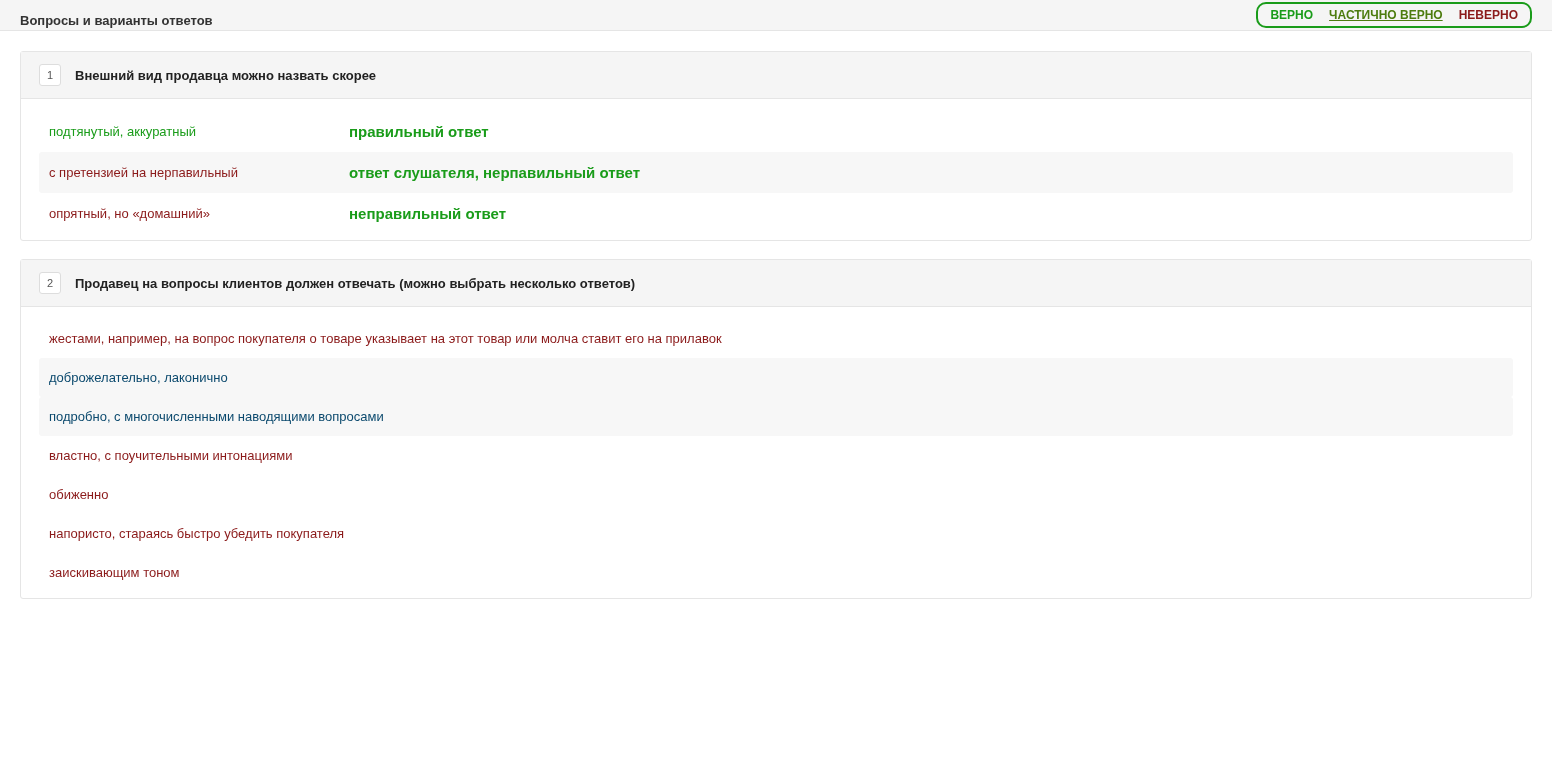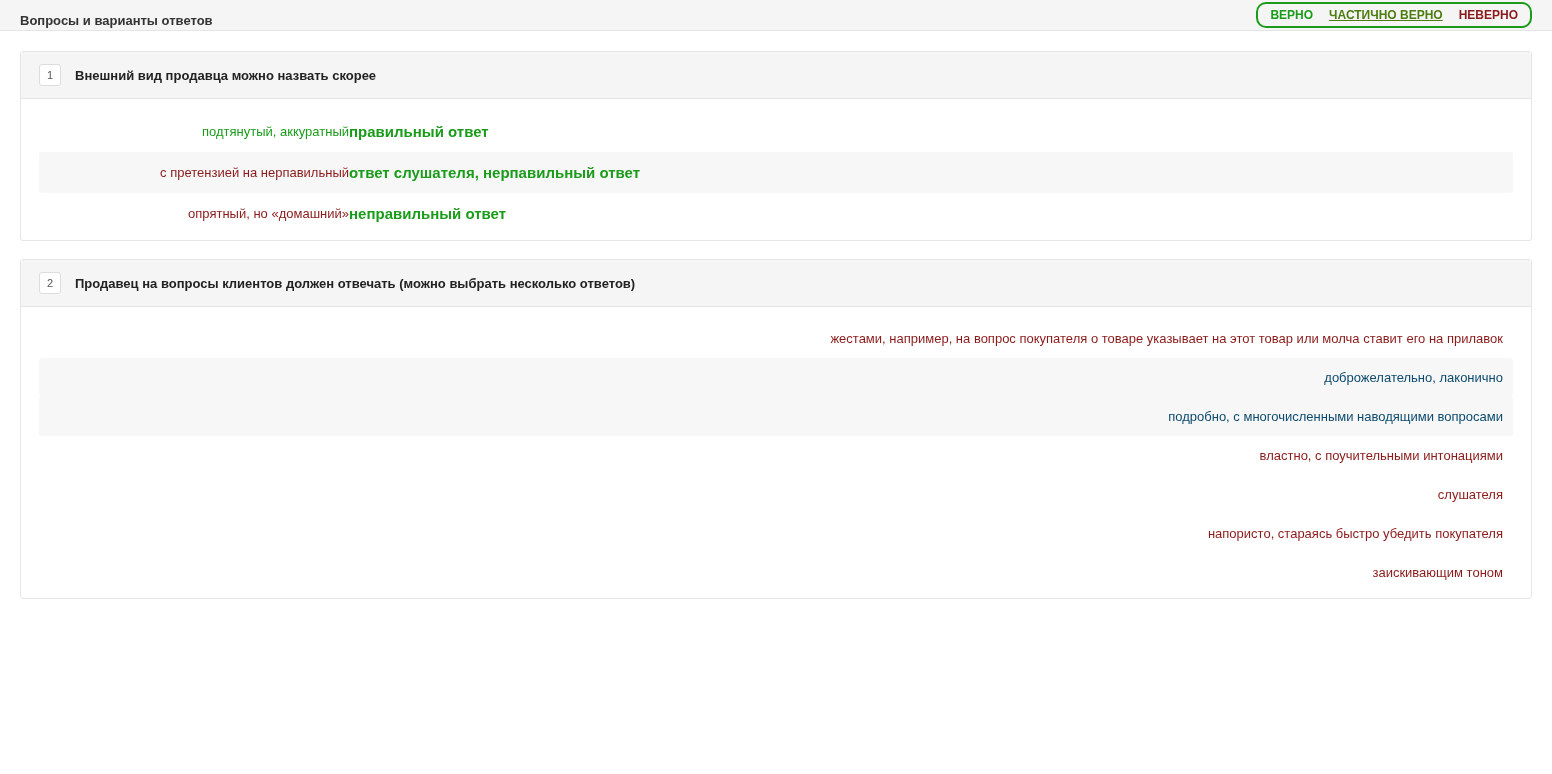--- a/index.html
+++ b/index.html
@@ -66,21 +66,20 @@
     font-size: 11px;
     color: #555;
   }
   .qtext {
     font-weight: bold;
     color: #222;
     font-size: 13px;
   }
   .answers {
     padding: 12px 18px 6px;
-    text-align: right;
   }
   .answer-row {
     display: flex;
     align-items: center;
     padding: 12px 10px;
     border-radius: 3px;
     font-size: 13px;
   }
   .answer-row.striped {
     background: #f7f7f7;
@@ -144,21 +143,21 @@
       <div class="answer-row striped">
         <span class="ans-text text-partial" style="flex:1">доброжелательно, лаконично</span>
       </div>
       <div class="answer-row striped">
         <span class="ans-text text-partial" style="flex:1">подробно, с многочисленными наводящими вопросами</span>
       </div>
       <div class="answer-row">
         <span class="ans-text text-wrong" style="flex:1">властно, с поучительными интонациями</span>
       </div>
       <div class="answer-row">
-        <span class="ans-text text-wrong" style="flex:1">слушателя</span>
+        <span class="ans-text text-wrong" style="flex:1">обиженно</span>
       </div>
       <div class="answer-row">
         <span class="ans-text text-wrong" style="flex:1">напористо, стараясь быстро убедить покупателя</span>
       </div>
       <div class="answer-row">
         <span class="ans-text text-wrong" style="flex:1">заискивающим тоном</span>
       </div>
     </div>
   </div>
 

